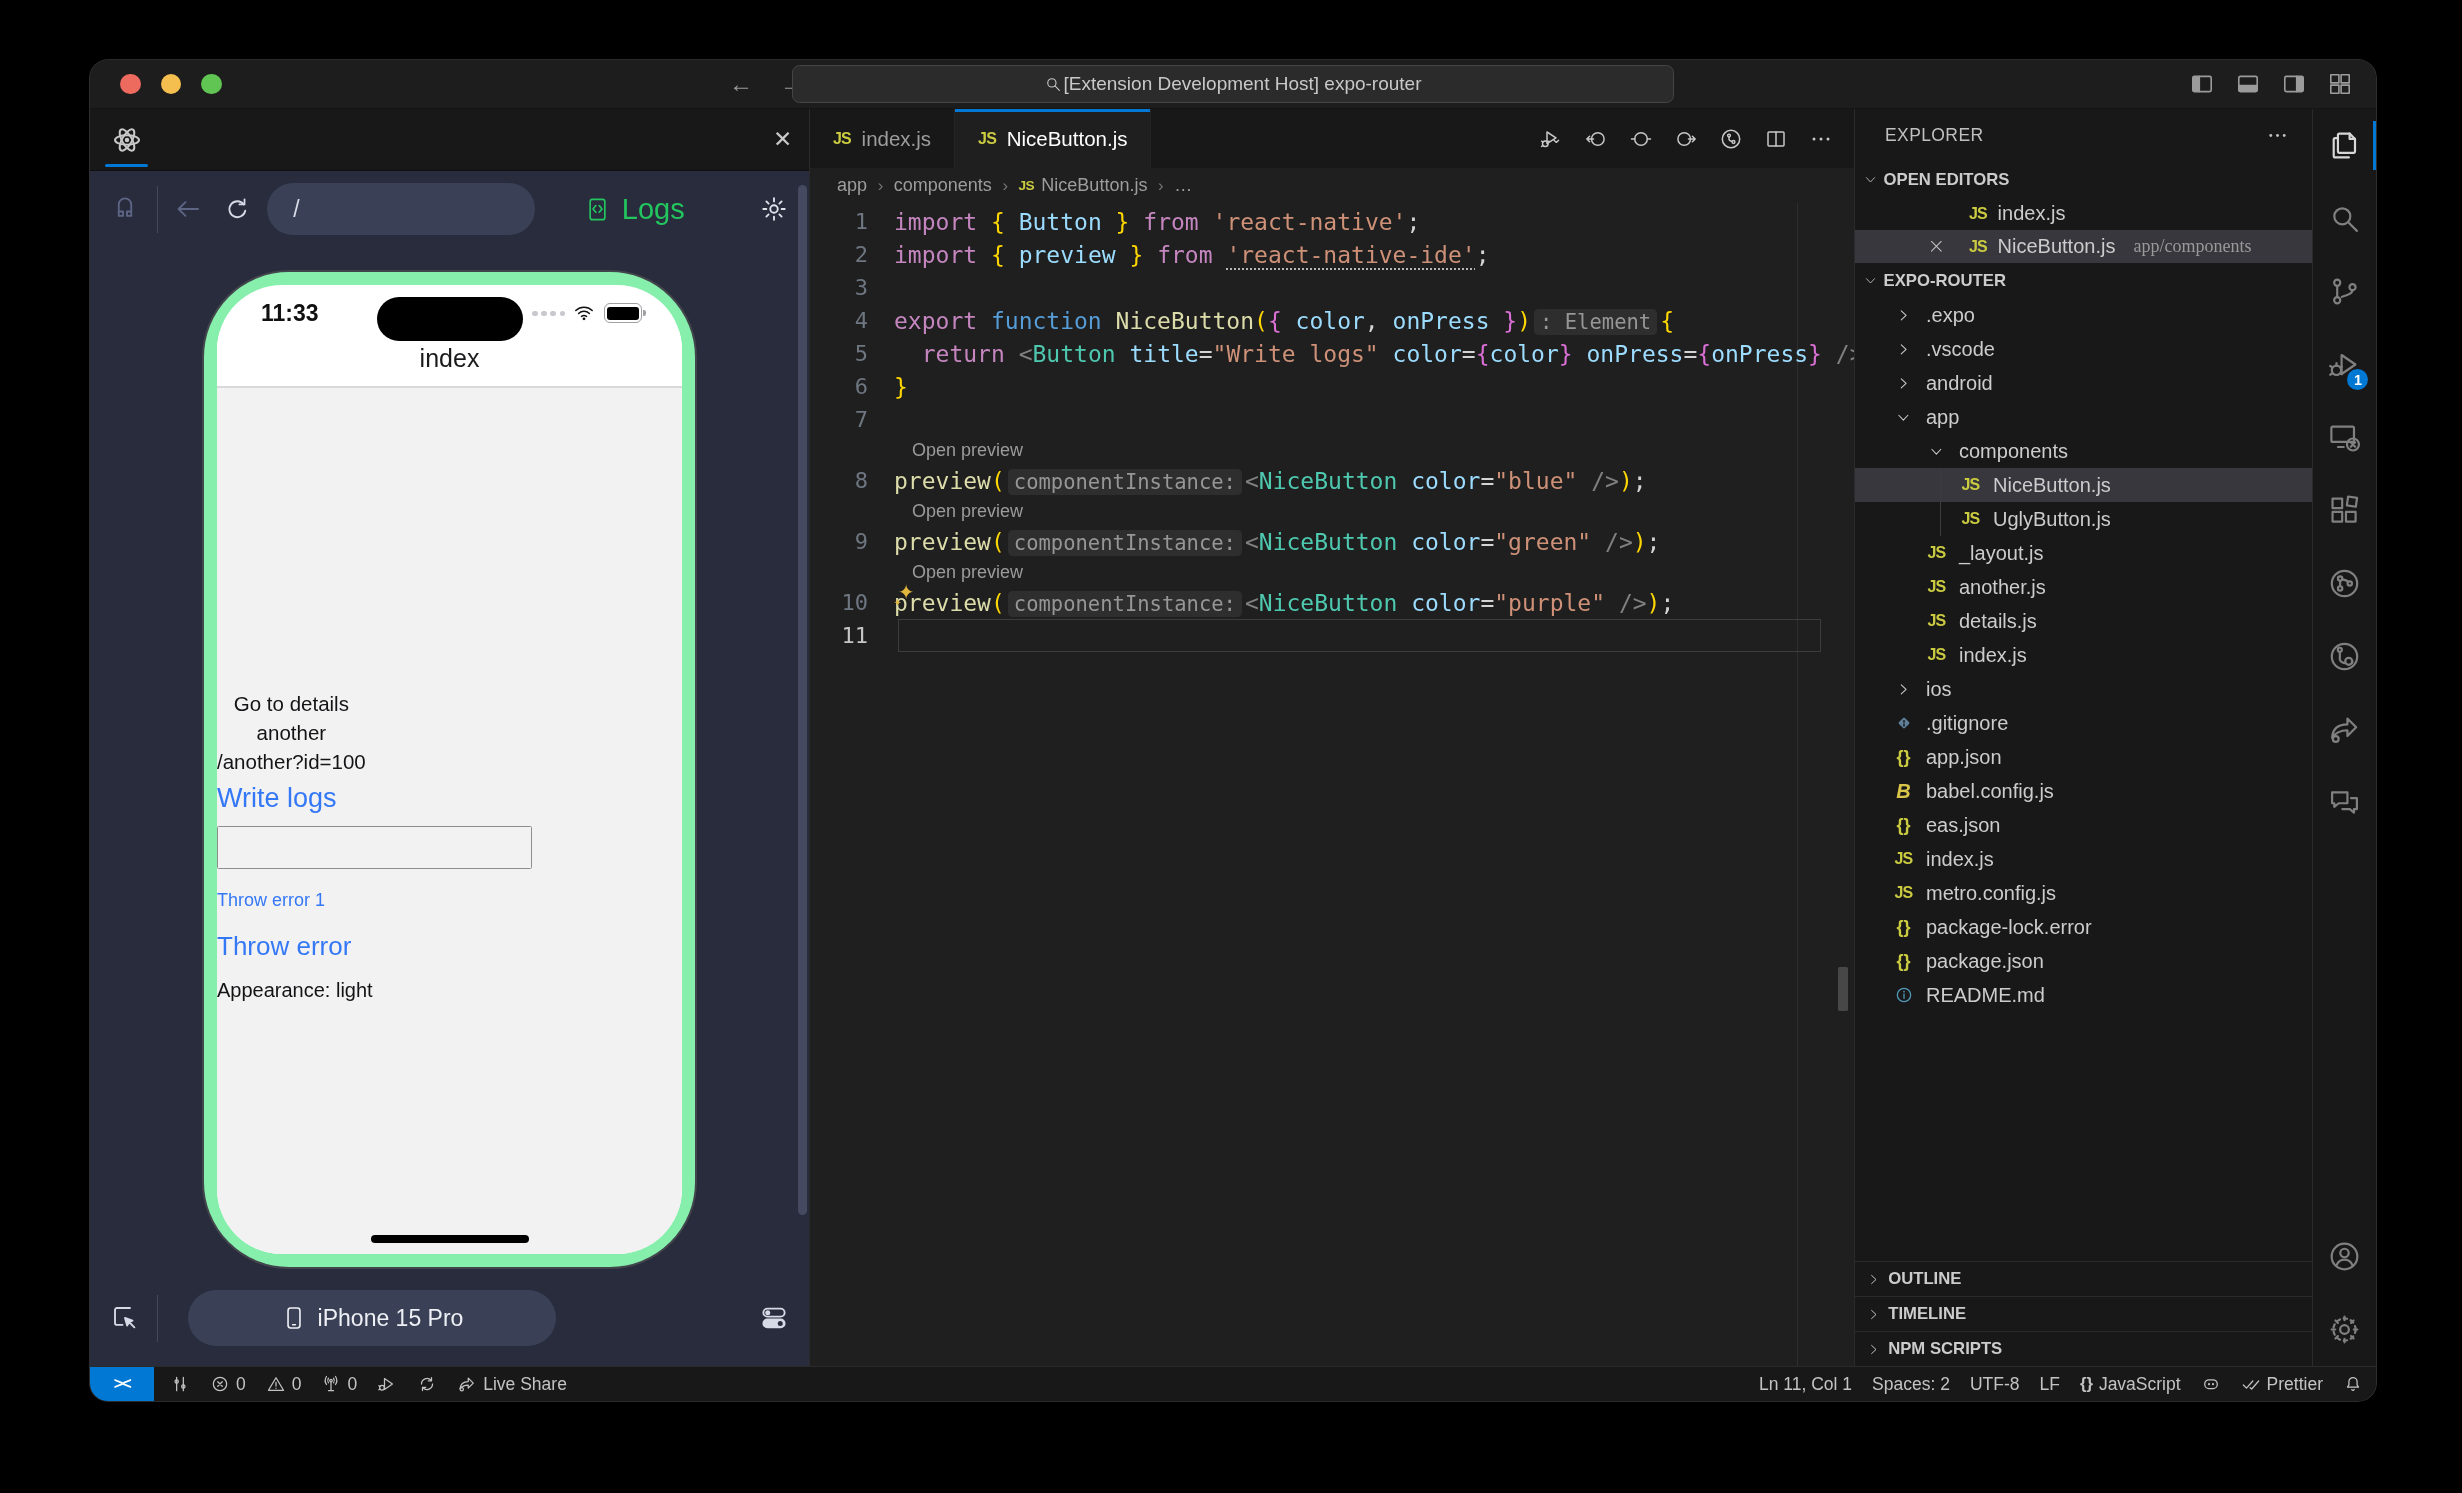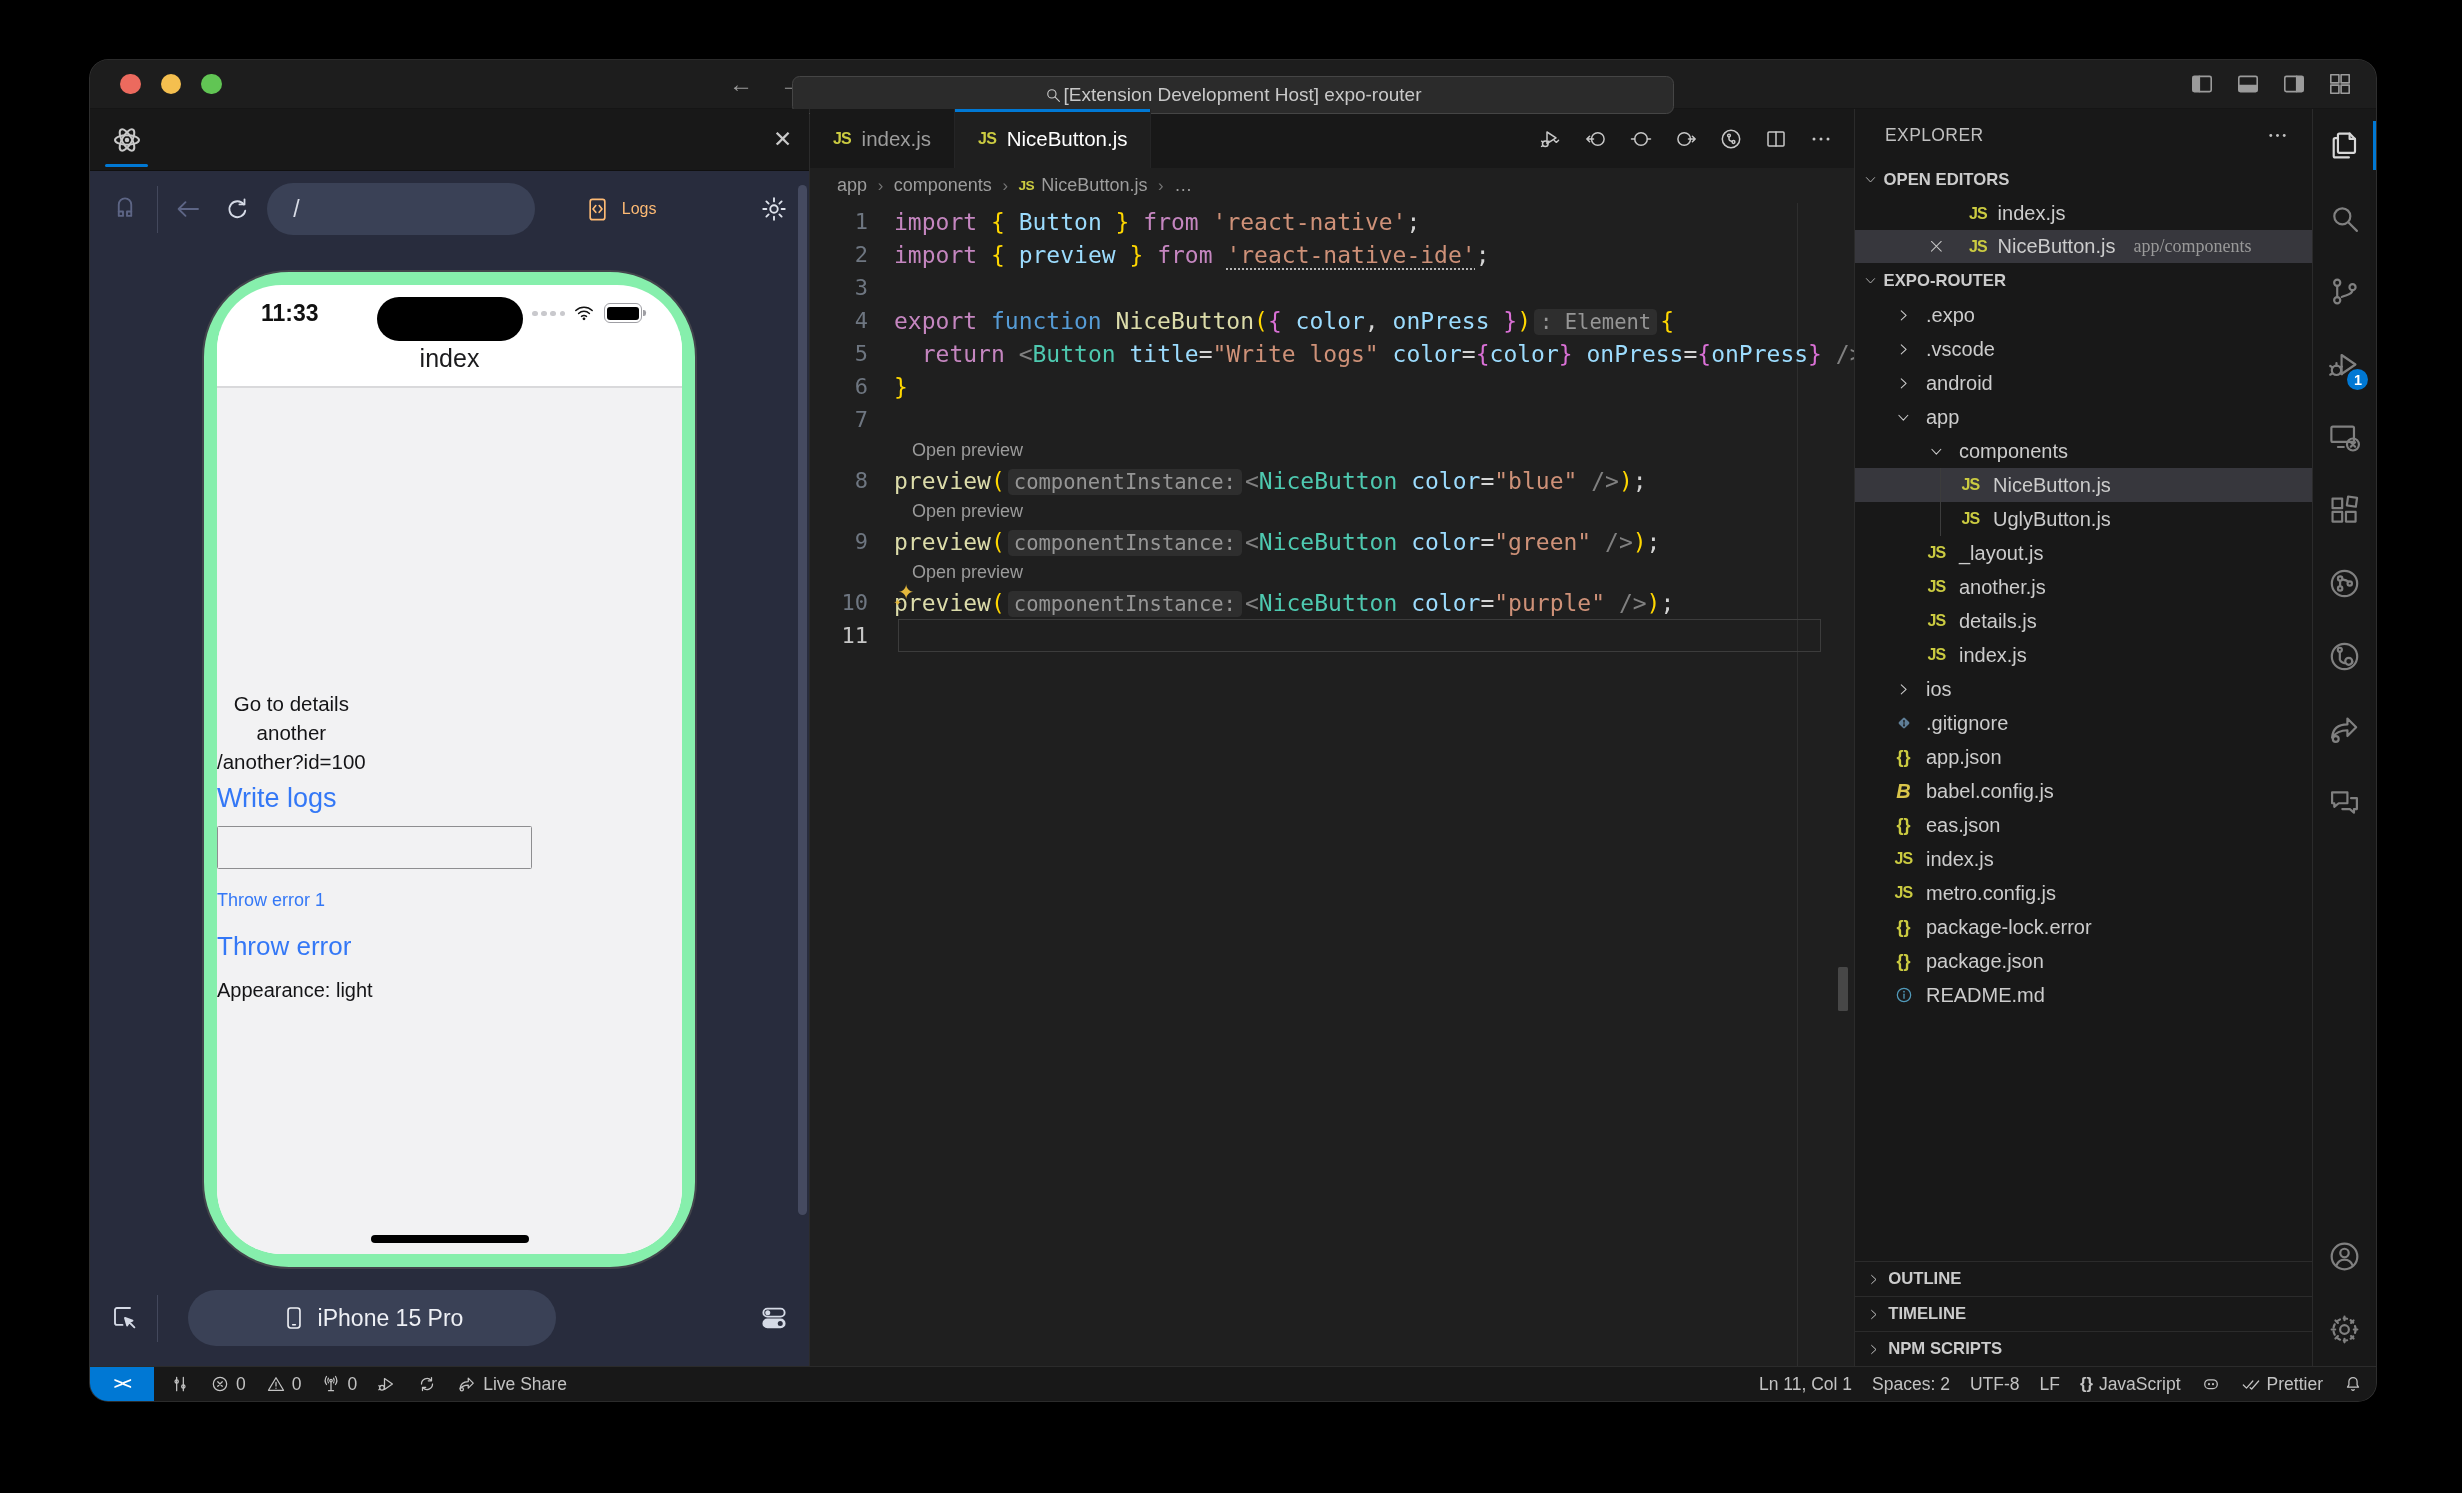--- a/index.html
+++ b/index.html
@@ -9,39 +9,39 @@
   .svg svg{display:block;}
 
   
   #window{position:absolute;left:90px;top:60px;width:2286px;height:1341px;background:#1f1f1f;border-radius:18px;overflow:hidden;display:flex;flex-direction:column;box-shadow:0 0 0 0.8px #3a3a3a;}
 
   
   #titlebar{height:49px;background:#1d1d1d;position:relative;display:flex;align-items:center;flex:none;border-bottom:0.8px solid #151515;}
   .traffic{position:absolute;left:30px;top:0;height:100%;display:flex;align-items:center;gap:20px;}
   .tl{width:20.5px;height:20.5px;border-radius:50%;}
   .nav-arrows{position:absolute;left:639px;top:0;height:100%;display:flex;align-items:center;gap:27px;color:#9b9b9b;font-size:24px;}
-  .title-pill{position:absolute;left:50%;top:5.3px;transform:translateX(-50%);width:882px;height:38px;background:#2b2b2b;border:0.8px solid #454545;border-radius:7.6px;display:flex;align-items:center;justify-content:center;gap:1px;color:#c8c8c8;font-size:19px;margin-top:11px;}
+  .title-pill{position:absolute;left:50%;top:5.3px;transform:translateX(-50%);width:882px;height:38px;background:#2b2b2b;border:0.8px solid #454545;border-radius:7.6px;display:flex;align-items:center;justify-content:center;gap:1px;color:#c8c8c8;font-size:19px;}
   .tb-right{position:absolute;right:23px;top:0;height:100%;display:flex;align-items:center;gap:20px;color:#9b9b9b;}
 
   
   #main{flex:1;display:flex;min-height:0;}
 
   
   #sim-panel{width:719px;flex:none;display:flex;flex-direction:column;background:var(--panel-navy);position:relative;}
   .ptabs{height:62px;flex:none;background:#181818;display:flex;align-items:center;position:relative;border-bottom:0.8px solid #101010;}
   .ptab{position:relative;height:100%;display:flex;align-items:center;justify-content:center;width:73px;color:#c9c9c9;}
   .ptab .active-underline{position:absolute;bottom:3px;left:15px;width:43px;height:3px;background:var(--accent);border-radius:1.5px;}
   .pclose{position:absolute;right:16.7px;top:0;height:100%;display:flex;align-items:center;color:#c9c9c9;font-size:23px;}
   .pbody{flex:1;display:flex;flex-direction:column;min-height:0;position:relative;}
   .ptoolbar{height:76px;flex:none;display:flex;align-items:center;padding:0 20px;position:relative;}
   .muted{color:#5d6585;}
   .bright{color:#d5dae6;}
   .vdiv{width:1.5px;height:47px;background:#43485c;margin:0 15px 0 16.7px;flex:none;}
   .url-pill{height:52px;width:268px;background:var(--pill-navy);border-radius:26px;margin-left:15px;display:flex;align-items:center;padding:0 26px;color:#d8dce6;font-size:23px;}
-  .logs-btn{margin-left:49px;display:flex;align-items:center;gap:10.6px;color:#fdba74;font-size:16px;}
+  .logs-btn{margin-left:49px;display:flex;align-items:center;gap:10.6px;color:#22c55e;font-size:29px;}
   .gear-right{margin-left:auto;color:#dfe3ec;}
   .phone-area{flex:1;display:flex;justify-content:center;min-height:0;}
   .pbottom{height:85px;flex:none;display:flex;align-items:center;padding:0 20px 10.6px 20px;}
   .device-pill{height:56px;width:368px;background:var(--pill-navy);border-radius:28px;margin-left:15px;display:flex;align-items:center;justify-content:center;gap:10.6px;color:#eef0f5;font-size:23px;}
   .pscroll{position:absolute;right:2.3px;top:76px;width:9px;height:1030px;background:#4a5066;border-radius:4.6px;opacity:.85;}
 
   
   .phone{width:495px;height:999px;margin-top:23px;background:#86efac;border:2.3px solid #43454c;border-radius:87px;padding:13px;flex:none;}
   .screen{width:100%;height:100%;background:#fff;border-radius:65px;position:relative;display:flex;flex-direction:column;overflow:hidden;}
   .p-status{height:46px;flex:none;position:relative;display:flex;align-items:center;padding:10.6px 40px 0 44px;}

